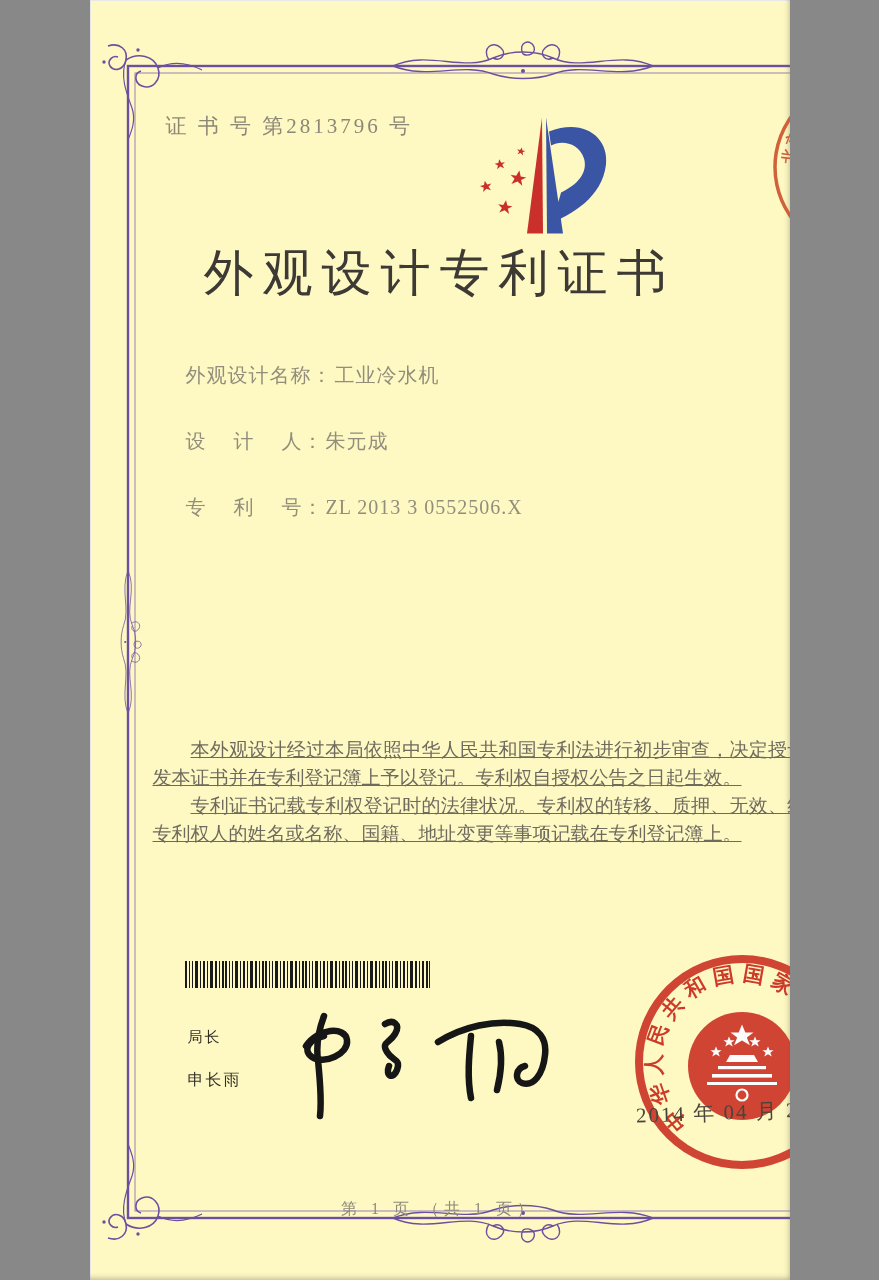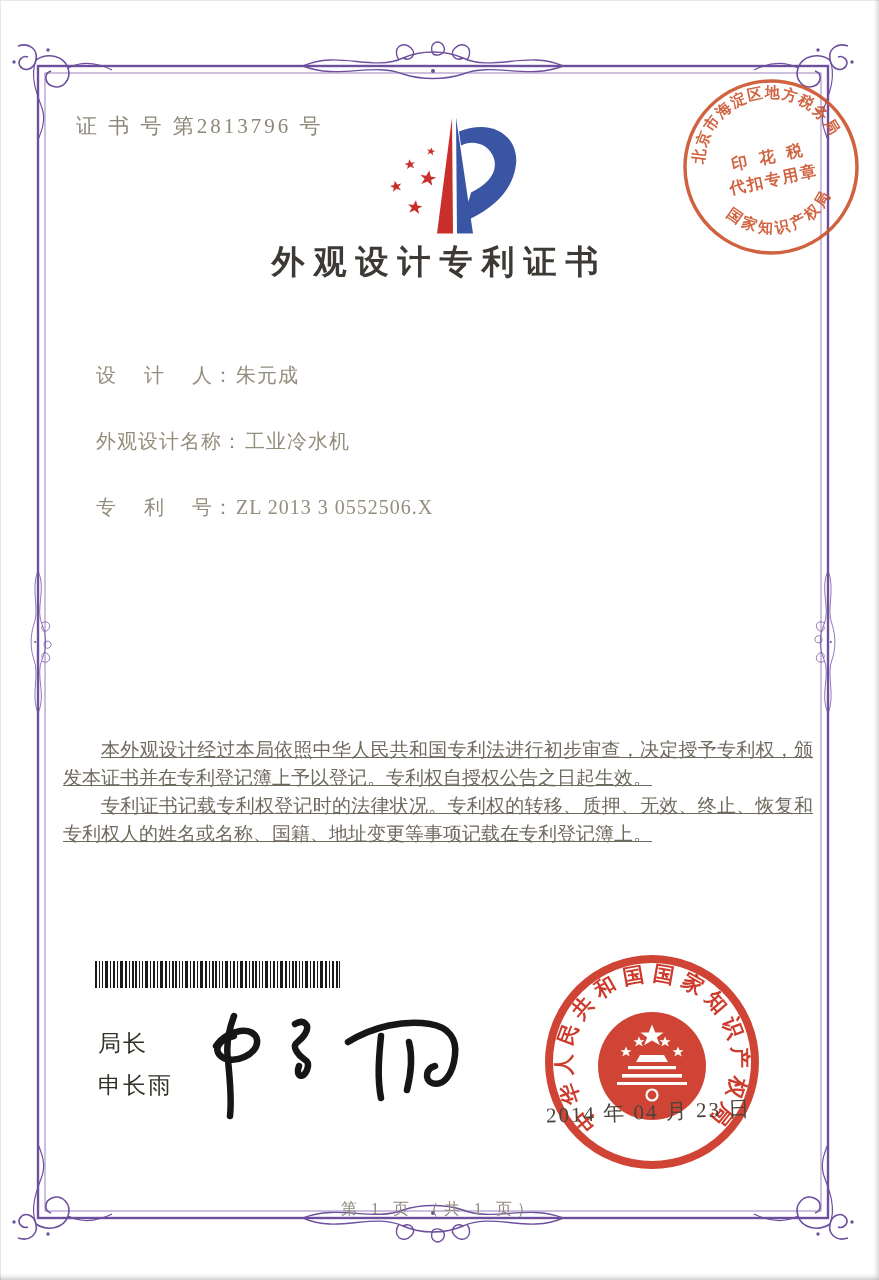--- a/index.html
+++ b/index.html
@@ -1,37 +1,37 @@
 <!DOCTYPE html>
 <html><head>
 <meta charset="utf-8">
 <style>
   html,body{margin:0;padding:0;background:#888;}
   .page{
-    position:relative;width:879px;height:1280px;margin:0 auto;
-    background:#ffffff;overflow:hidden;
+    position:relative;width:700px;height:1280px;margin:0 auto;
+    background:#fef9c3;overflow:hidden;
     font-family:"Liberation Serif","DejaVu Serif",serif;
     box-shadow:inset -3px -4px 6px -3px rgba(0,0,0,.30), inset 1px 1px 0 0 #e8e8e8;
   }
   svg{display:block}
   .border-svg{position:absolute;left:0;top:0;}
   .cert-no{position:absolute;left:76px;top:112px;font-size:21px;letter-spacing:3px;color:#8d8778;}
   .tax-stamp{position:absolute;left:672px;top:68px;width:198px;height:198px;transform:rotate(-12deg);opacity:.92;}
   .logo{position:absolute;left:352px;top:110px;width:180px;height:128px;}
   .title{position:absolute;left:0;top:240px;width:100%;margin:0;text-align:center;
-    font-size:33px;font-weight:bold;letter-spacing:9px;color:#3d3a35;}
+    font-size:50px;font-weight:normal;letter-spacing:9px;color:#3d3a35;}
   .fields{position:absolute;left:96px;top:362px;width:660px;}
   .field-row{height:66px;font-size:20px;color:#938d7c;letter-spacing:1px;white-space:nowrap;}
   .fvalue{margin-left:2px;}
   .body-text{position:absolute;left:63px;top:736px;width:750px;font-size:19px;line-height:28px;
     color:#6f6a5e;text-align:justify;}
   .body-text p{margin:0;text-indent:2em;text-decoration:underline;}
   .barcode{position:absolute;left:95px;top:961px;}
-  .sig-title{position:absolute;left:98px;top:1028px;font-size:23px;color:#343129;letter-spacing:2px;}
-  .sig-name{position:absolute;left:98px;top:1070px;font-size:23px;color:#343129;letter-spacing:2px;}
+  .sig-title{position:absolute;left:98px;top:1028px;font-size:15px;color:#343129;letter-spacing:2px;}
+  .sig-name{position:absolute;left:98px;top:1070px;font-size:16px;color:#343129;letter-spacing:2px;}
   .signature{position:absolute;left:198px;top:1002px;}
   .seal{position:absolute;left:534px;top:944px;width:236px;height:236px;}
   .seal-date{position:absolute;left:546px;top:1098px;font-size:21px;color:#4a443c;letter-spacing:2px;
     transform:rotate(-2deg);white-space:nowrap;}
   .footer{position:absolute;left:0;top:1155px;width:100%;text-align:center;font-size:16px;
     letter-spacing:5px;color:#8e897c;margin-top:44px;}
 </style>
 </head>
 <body>
 
@@ -98,22 +98,22 @@
       <use href="#star" transform="translate(58,53) scale(0.52) rotate(-8)" fill="#c9302c"></use>
       <use href="#star" transform="translate(76,67) scale(0.80) rotate(10)" fill="#c9302c"></use>
       <use href="#star" transform="translate(44,75) scale(0.58) rotate(-12)" fill="#c9302c"></use>
       <use href="#star" transform="translate(63,96) scale(0.72) rotate(8)" fill="#c9302c"></use>
     </svg>
   </div>
 
   <h1 class="title">外观设计专利证书</h1>
 
   <div class="fields">
+    <div class="field-row"><span>外观设计名称：</span><span class="fvalue">工业冷水机</span></div>
     <div class="field-row"><span>设　 计　 人：</span><span class="fvalue">朱元成</span></div>
-    <div class="field-row"><span>外观设计名称：</span><span class="fvalue">工业冷水机</span></div>
     <div class="field-row"><span>专　 利　 号：</span><span class="fvalue">ZL 2013 3 0552506.X</span></div>
   </div>
 
   <div class="body-text">
     <p>本外观设计经过本局依照中华人民共和国专利法进行初步审查，决定授予专利权，颁发本证书并在专利登记簿上予以登记。专利权自授权公告之日起生效。</p>
     <p>专利证书记载专利权登记时的法律状况。专利权的转移、质押、无效、终止、恢复和专利权人的姓名或名称、国籍、地址变更等事项记载在专利登记簿上。</p>
   </div>
 
   <div class="barcode">
     <svg width="246" height="27" viewBox="0 0 246 27">

